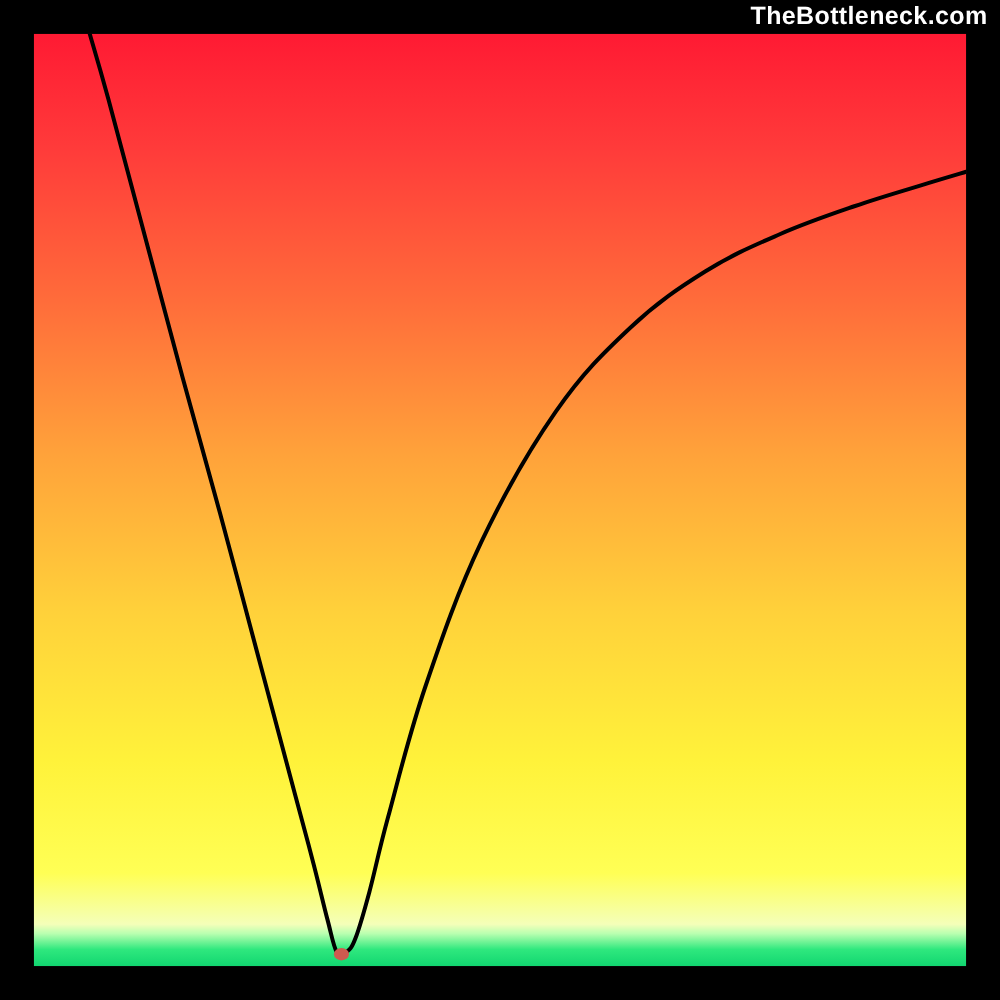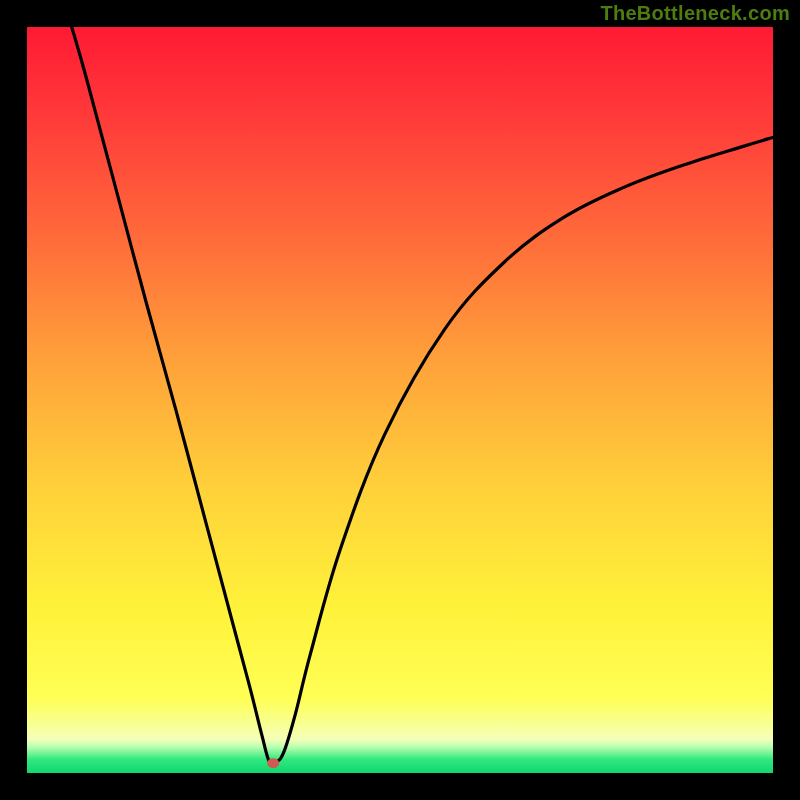--- a/index.html
+++ b/index.html
@@ -14,21 +14,21 @@
   .frame {
     position: relative;
     width: 800px;
     height: 800px;
     background: #000;
   }
   .watermark {
     position: absolute;
     top: 2px;
     right: 10px;
-    color: #4d7c0f;
+    color: #ffffff;
     font-size: 20px;
     font-weight: 600;
     letter-spacing: 0.3px;
     user-select: none;
   }
   .plot-wrap {
     position: absolute;
     left: 27px;
     top: 27px;
     width: 746px;

